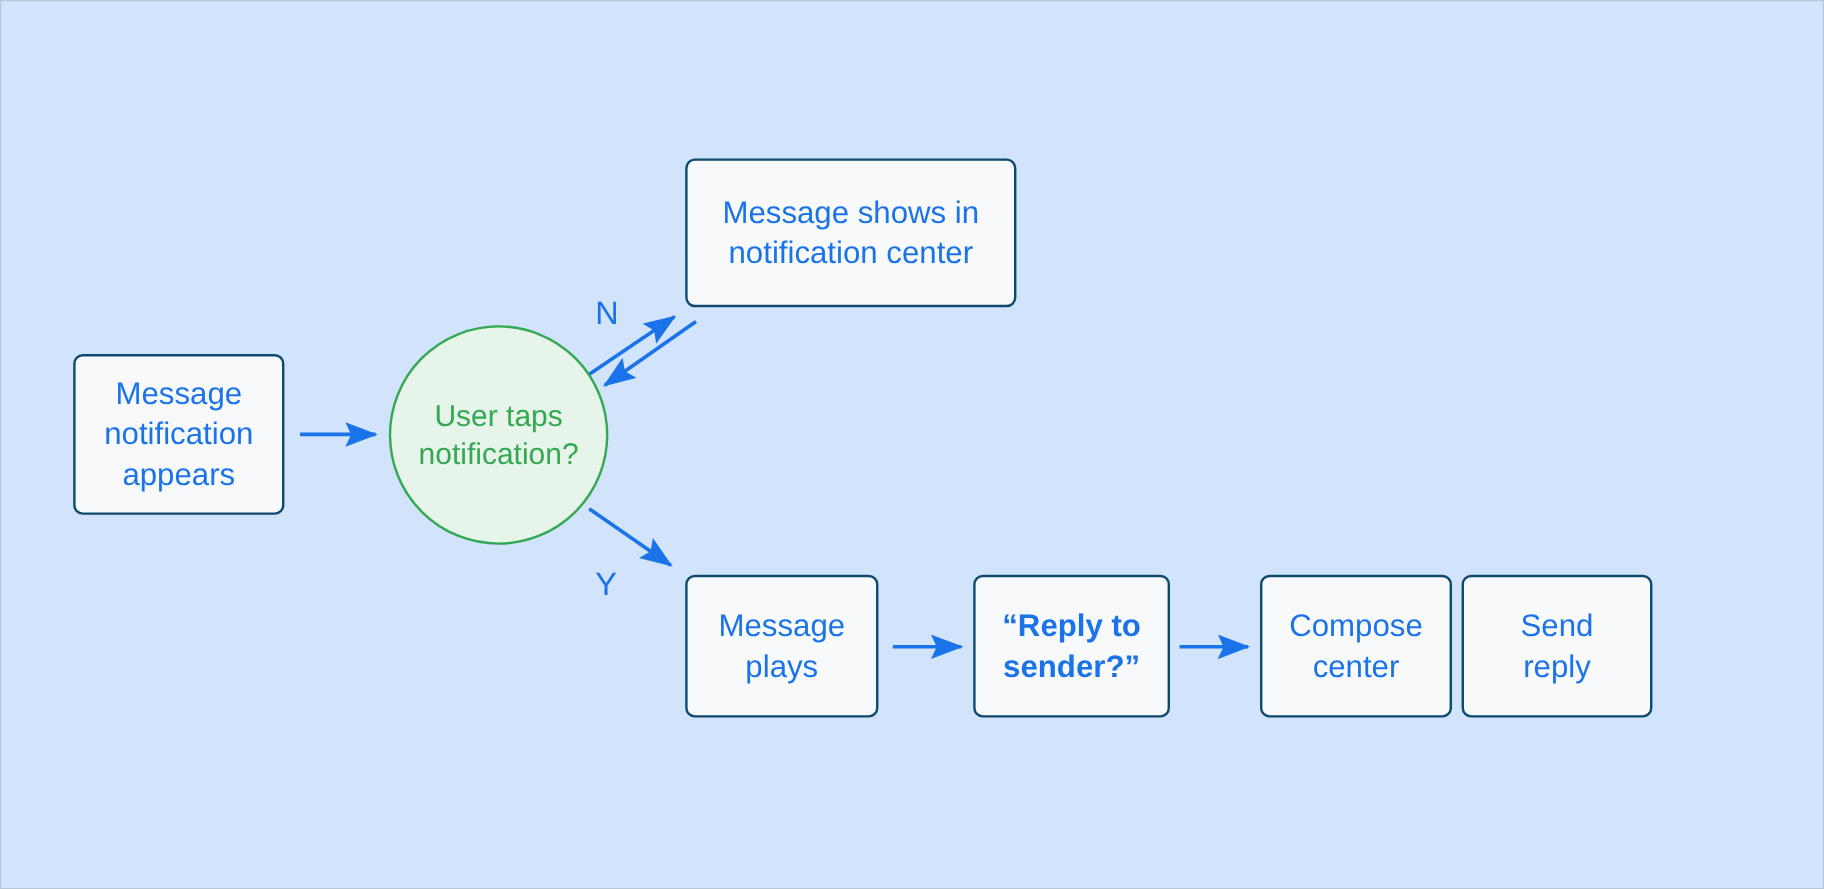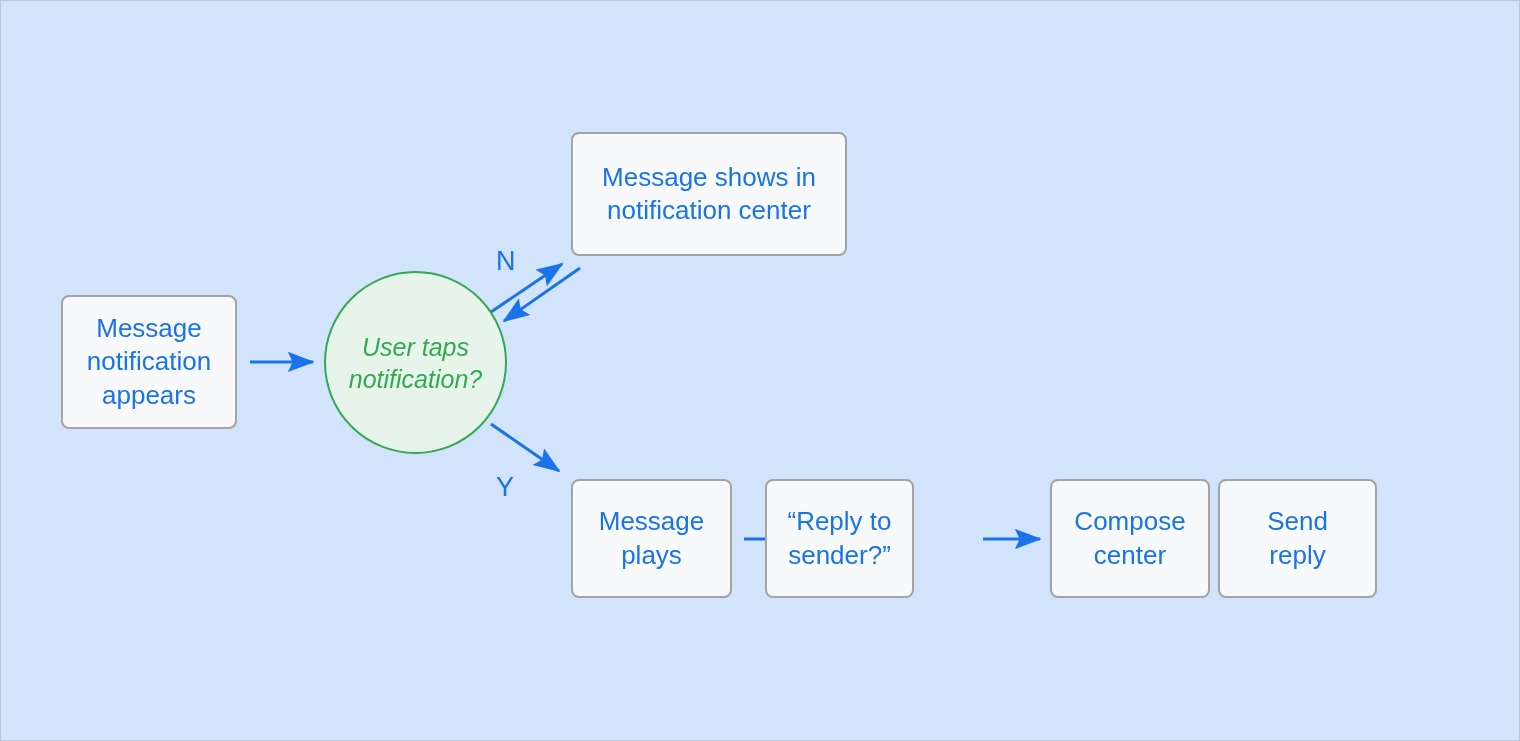--- a/index.html
+++ b/index.html
@@ -32,21 +32,21 @@
     box-sizing: border-box;
     display: flex;
     align-items: center;
     justify-content: center;
     text-align: center;
     line-height: 1.28;
     white-space: pre-line;
   }
   .node.rect {
     background: #f8f9fa;
-    border: 2px solid #a3a3a3;
+    border: 2px solid #0c4a6e;
     border-radius: 8px;
     color: #1a73e8;
     font-size: 26px;
   }
   .node.circle {
     background: #e6f4ea;
     border: 2px solid #34a853;
     border-radius: 50%;
     color: #34a853;
     font-size: 25px;
@@ -96,30 +96,30 @@
 
     <g>
       <line x1="1221" y1="538" x2="1281" y2="538" stroke="#1a73e8" stroke-width="3" marker-end="url(#arrow)"></line>
     </g>
   </svg>
 
   <div class="node rect" style="left:60px; top:294px; width:176px; height:134px;">Message
 notification
 appears</div>
 
-  <div class="node circle" style="left:323px; top:270px; width:183px; height:183px;font-style:italic;">User taps
+  <div class="node circle" style="left:323px; top:270px; width:183px; height:183px;">User taps
 notification?</div>
 
   <div class="node rect" style="left:570px; top:131px; width:276px; height:124px;">Message shows in
 notification center</div>
 
   <div class="node rect" style="left:570px; top:478px; width:161px; height:119px;">Message
 plays</div>
 
-  <div class="node rect" style="left:764px; top:478px; width:149px; height:119px;">“Reply to
+  <div class="node rect" style="left:810px; top:478px; width:164px; height:119px;font-weight:bold;">“Reply to
 sender?”</div>
 
   <div class="node rect" style="left:1049px; top:478px; width:160px; height:119px;">Compose
 center</div>
 
   <div class="node rect" style="left:1217px; top:478px; width:159px; height:119px;">Send
 reply</div>
 
   <div class="edge-label" style="left:495px; top:247px;">N</div>
 

